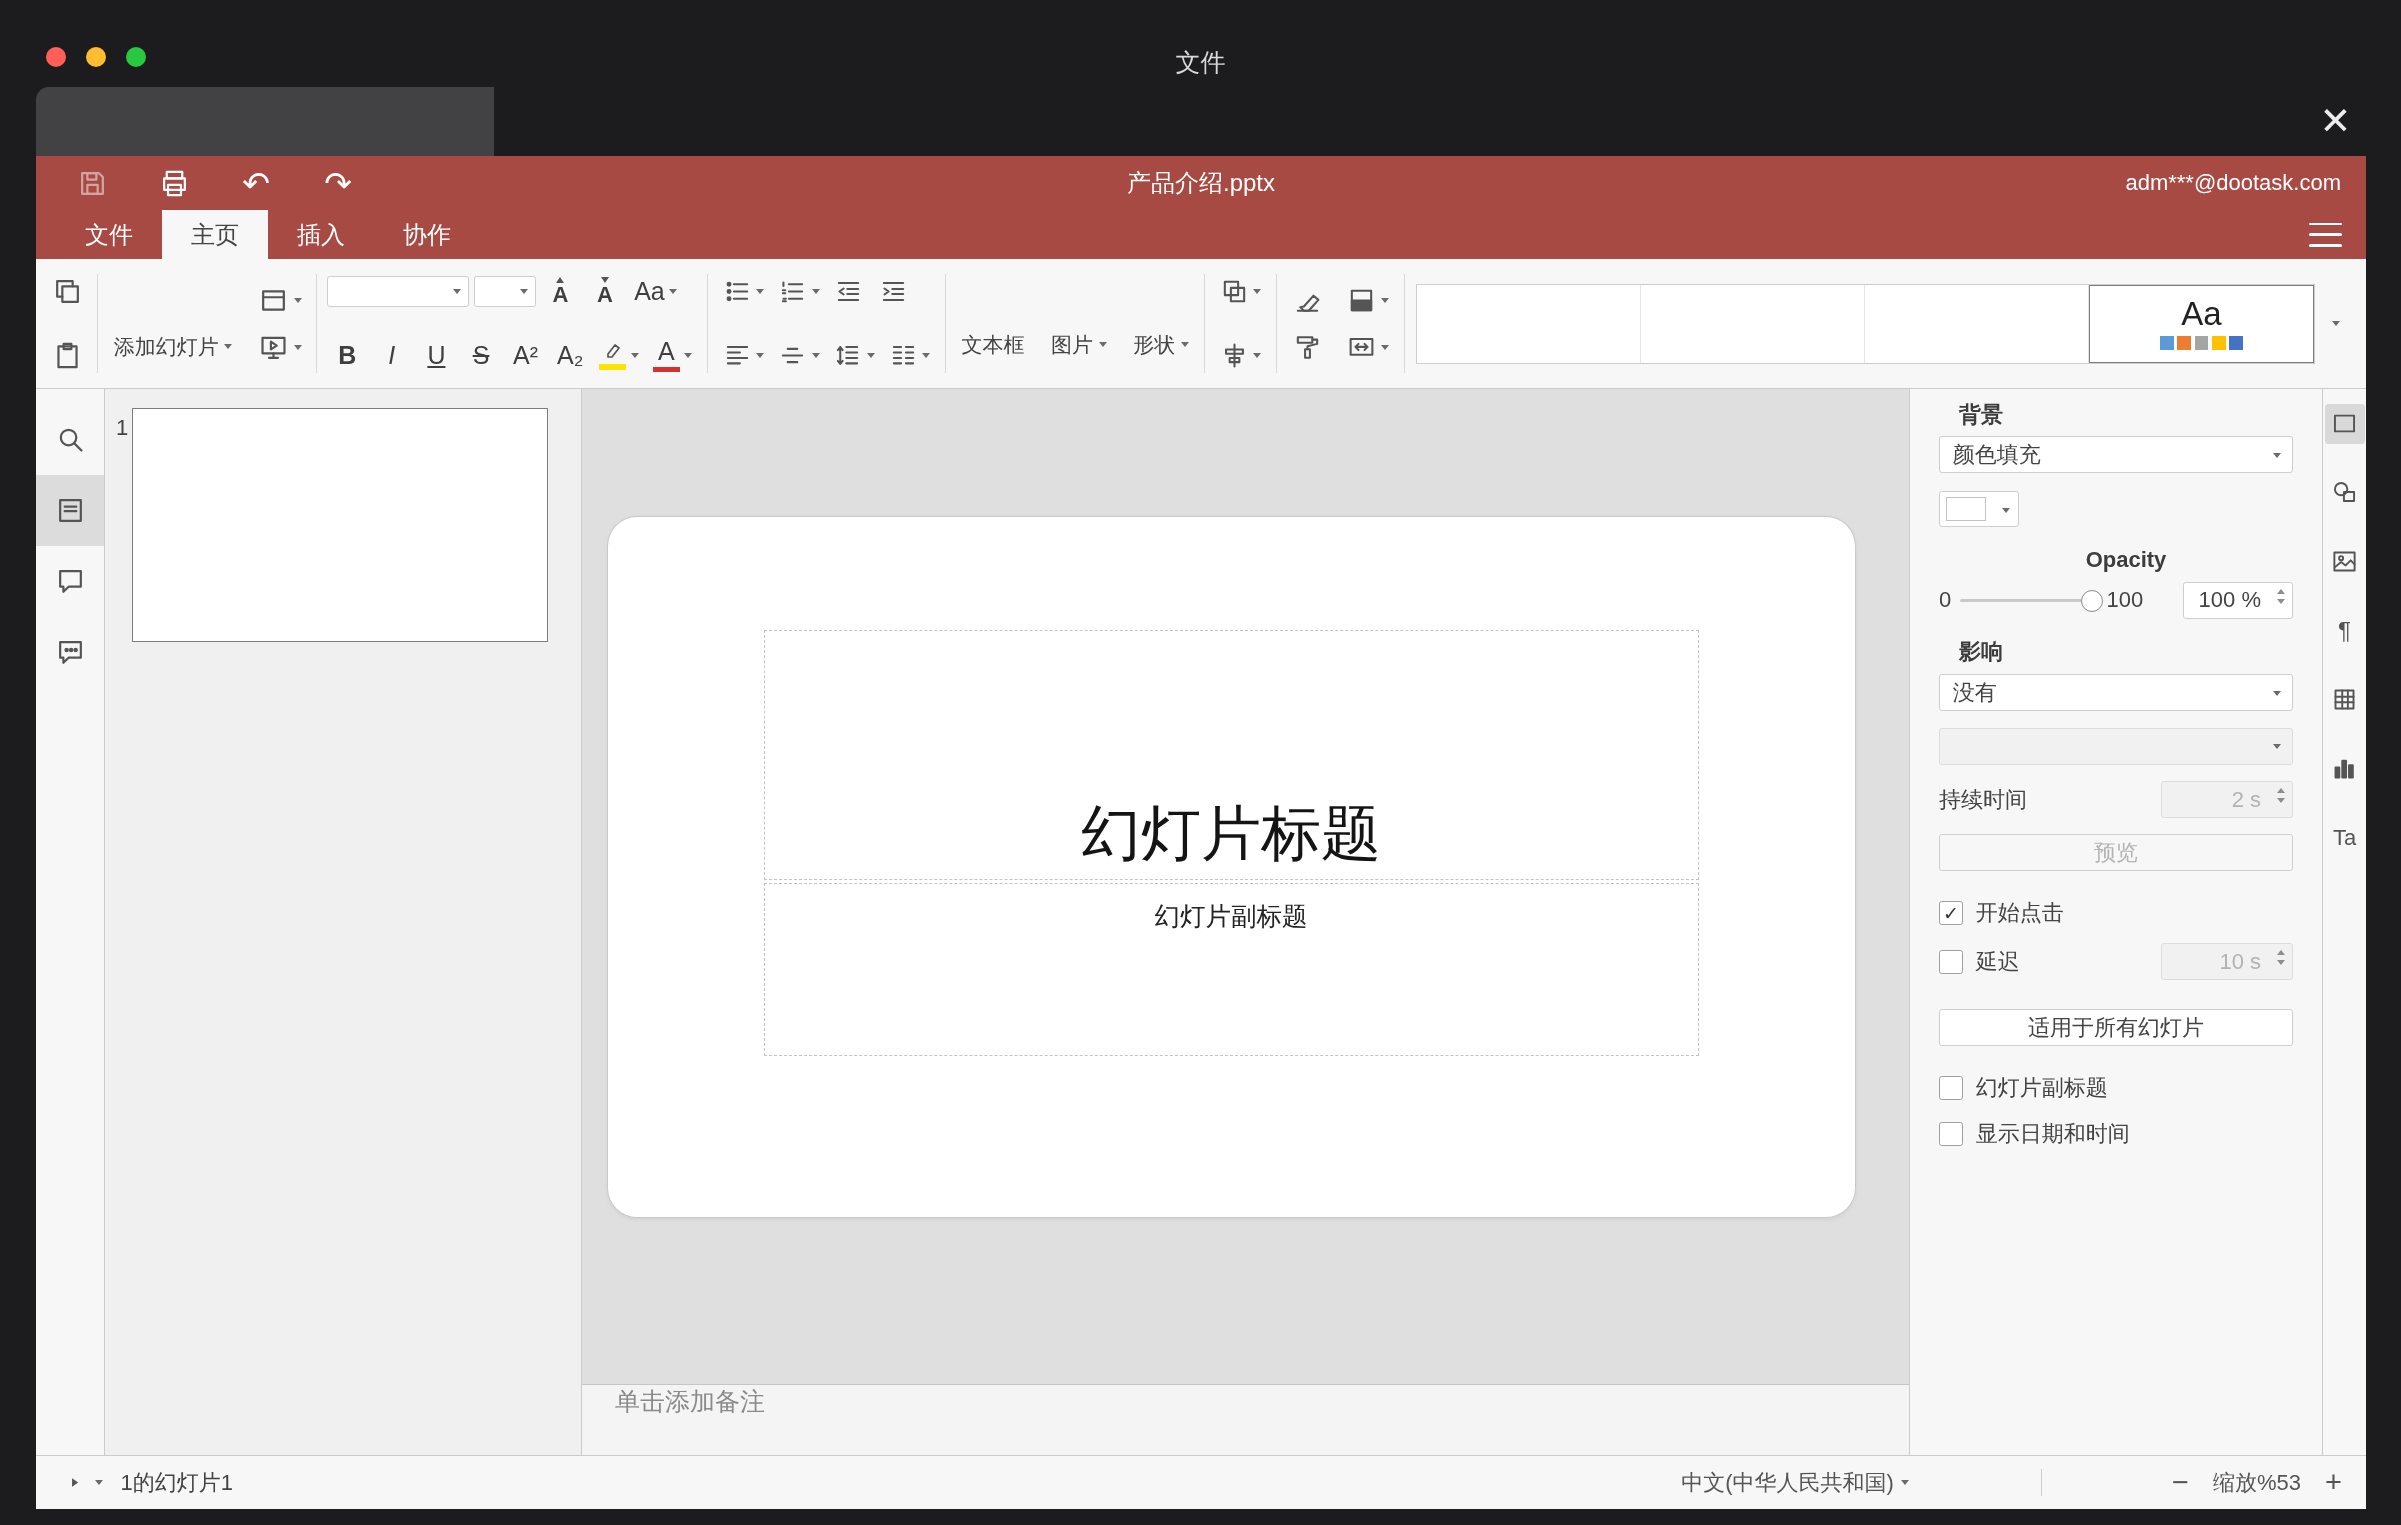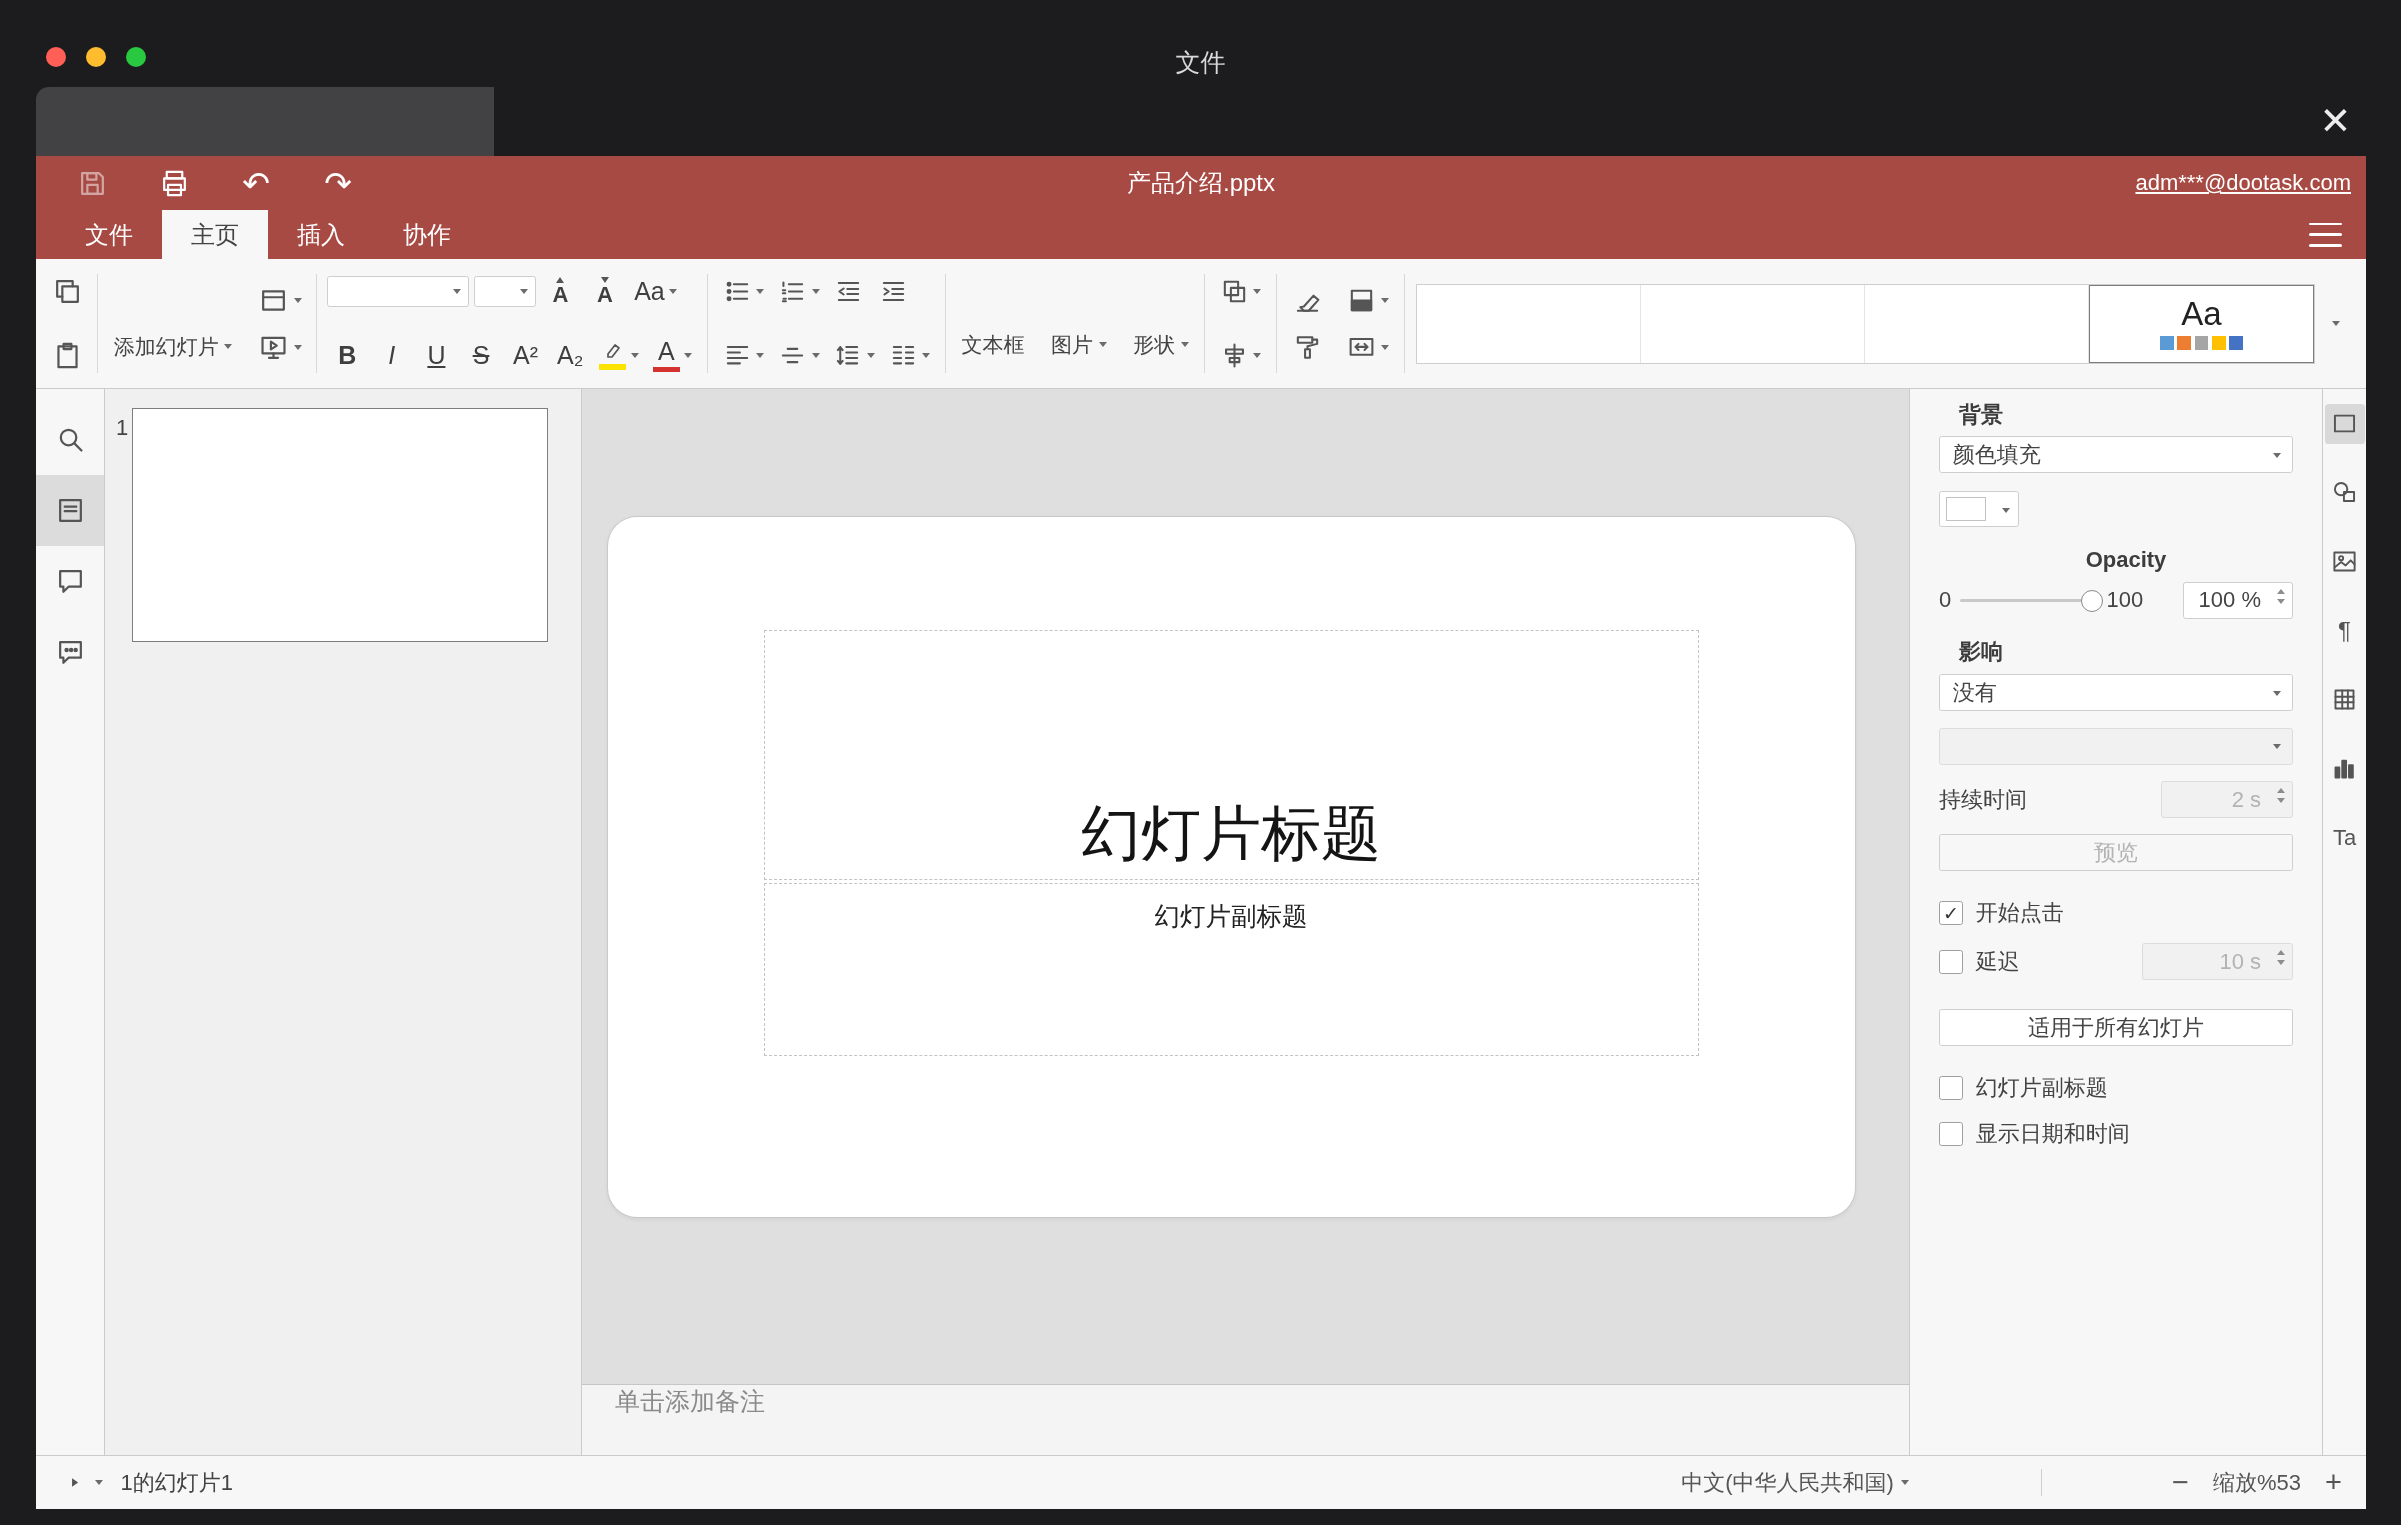--- a/index.html
+++ b/index.html
@@ -24,21 +24,21 @@
   .editor { position:absolute; left:36px; top:156px; width:2330px; height:1353px; background:#f7f7f7; display:flex; flex-direction:column; }
 
   
   .hdr { height:54px; background:#a84a44; position:relative; display:flex; align-items:center; flex:none; }
   .hdr-icons { display:flex; margin-left:36px; gap:42px; z-index:2; }
   .hbtn { width:40px; height:40px; display:flex; align-items:center; justify-content:center; color:#fff; }
   .hbtn svg { stroke:#fff; }
   .hbtn.dim { opacity:.5; }
   .hglyph { font-size:33px; color:#fff; line-height:1; }
   .hdr-title { position:absolute; left:0; right:0; text-align:center; color:#fff; font-size:24px; }
-  .hdr-account { margin-left:auto; margin-right:15px; color:#fff; font-size:22px; z-index:2;text-decoration:underline; }
+  .hdr-account { margin-left:auto; margin-right:25px; color:#fff; font-size:22px; z-index:2; }
 
   
   .tabs { height:49px; background:#a84a44; display:flex; align-items:stretch; padding-left:20px; position:relative; flex:none; }
   .tab { padding:0 29px; display:flex; align-items:center; color:#fff; font-size:24px; cursor:pointer; }
   .tab.active { background:#f7f7f7; color:#444; }
   .hamburger { position:absolute; right:24px; top:12.8px; width:33px; height:24px; display:flex; flex-direction:column; justify-content:space-between; cursor:pointer; }
   .hamburger div { height:2.7px; background:#fff; border-radius:1.8px; }
 
   
   .toolbar { height:130px; background:#f7f7f7; border-bottom:0.9px solid #cbcbcb; display:flex; align-items:stretch; padding:7.3px 5.5px; flex:none; }
@@ -577,21 +577,21 @@
         <div class="rrow" style="margin-top:27px;">
           <span class="chk">
               <span>✓</span>
             </span>
           <span class="chklabel">开始点击</span>
         </div>
 
         <div class="rrow" style="margin-top:14.6px;">
           <span class="chk"></span>
           <span class="chklabel">延迟</span>
-          <span class="spin disabled" style="width:151px;">
+          <span class="spin disabled" style="width:132px;">
             <span>10 s</span>
             <span class="arrows">
                 <span class="u"></span>
                 <span class="d"></span>
               </span>
           </span>
         </div>
 
         <div class="rbtn" style="margin-top:29px;">
           <span>适用于所有幻灯片</span>

